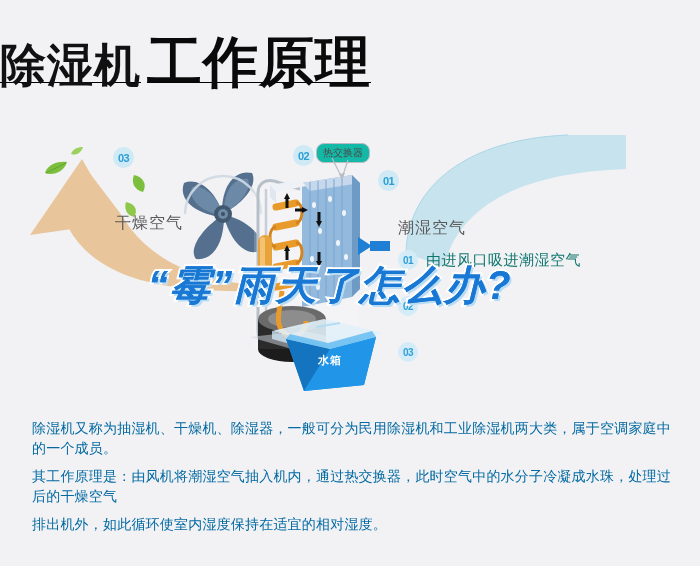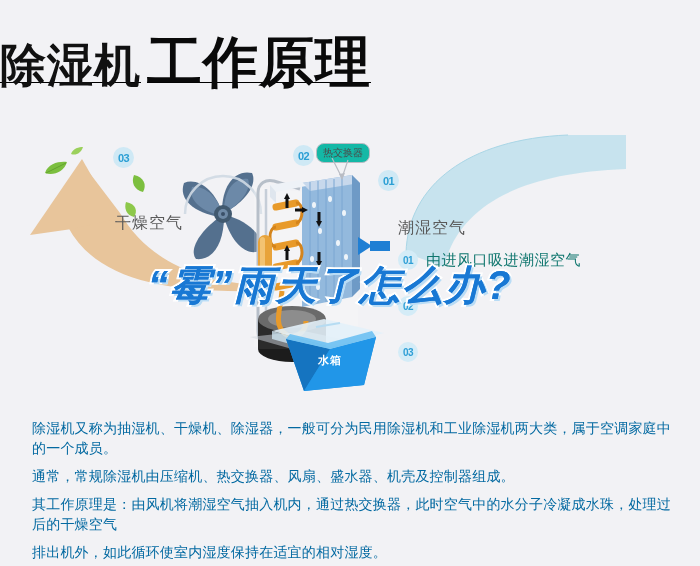--- a/index.html
+++ b/index.html
@@ -298,18 +298,17 @@
     <div class="step">
       <div class="step-num">03</div>
     </div>
   </div>
 
   <div class="overlay">“霉”雨天了怎么办?</div>
   <div class="overlay-inner">“霉”雨天了怎么办?</div>
 
   <div class="copy">
     <p>除湿机又称为抽湿机、干燥机、除湿器，一般可分为民用除湿机和工业除湿机两大类，属于空调家庭中的一个成员。</p>
-    <p>通常，常规除湿机由压缩机、热交换器、风扇、盛水器、机壳及控制器组成。</p>
     <p class="gap">其工作原理是：由风机将潮湿空气抽入机内，通过热交换器，此时空气中的水分子冷凝成水珠，处理过后的干燥空气</p>
     <p>排出机外，如此循环使室内湿度保持在适宜的相对湿度。</p>
   </div>
 
 </div>
 
 </body></html>

